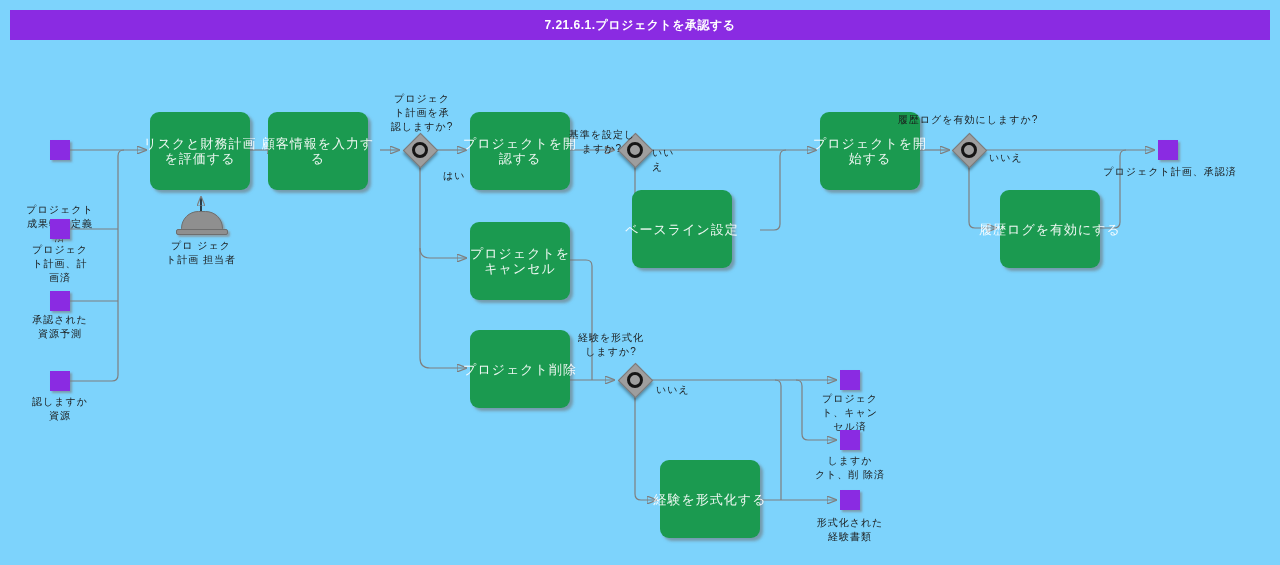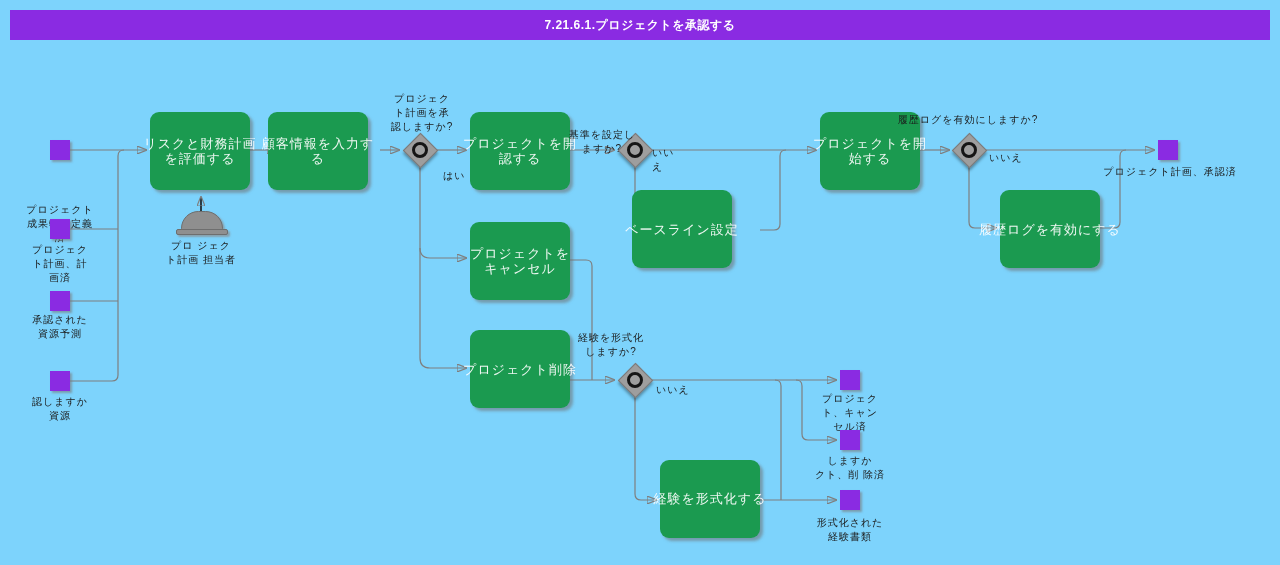--- a/index.html
+++ b/index.html
@@ -137,21 +137,21 @@
 る</span></div>
   <div class="task" style="left:470px;top:112px;"><span>プロジェクトを開
 認する</span></div>
   <div class="task" style="left:470px;top:222px;"><span>プロジェクトを
 キャンセル</span></div>
   <div class="task" style="left:470px;top:330px;"><span>プロジェクト削除</span></div>
   <div class="task" style="left:632px;top:190px;"><span>ベースライン設定</span></div>
   <div class="task" style="left:1000px;top:190px;"><span>履歴ログを有効にする</span></div>
   <div class="task" style="left:820px;top:112px;"><span>プロジェクトを開
 始する</span></div>
-  <div class="task" style="left:660px;top:460px;font-family:Liberation Mono, monospace;"><span>経験を形式化する</span></div>
+  <div class="task" style="left:660px;top:460px;"><span>経験を形式化する</span></div>
 
   <div class="gw" style="left:403px;top:133px;">
     <div class="dm"></div>
       <div class="ring"></div>
   </div>
   <div class="lbl" style="left:377px;top:92px;width:90px;">プロジェク
 ト計画を承
 認しますか?</div>
   <div class="lbl left" style="left:443px;top:169px;width:30px;">はい</div>
 

